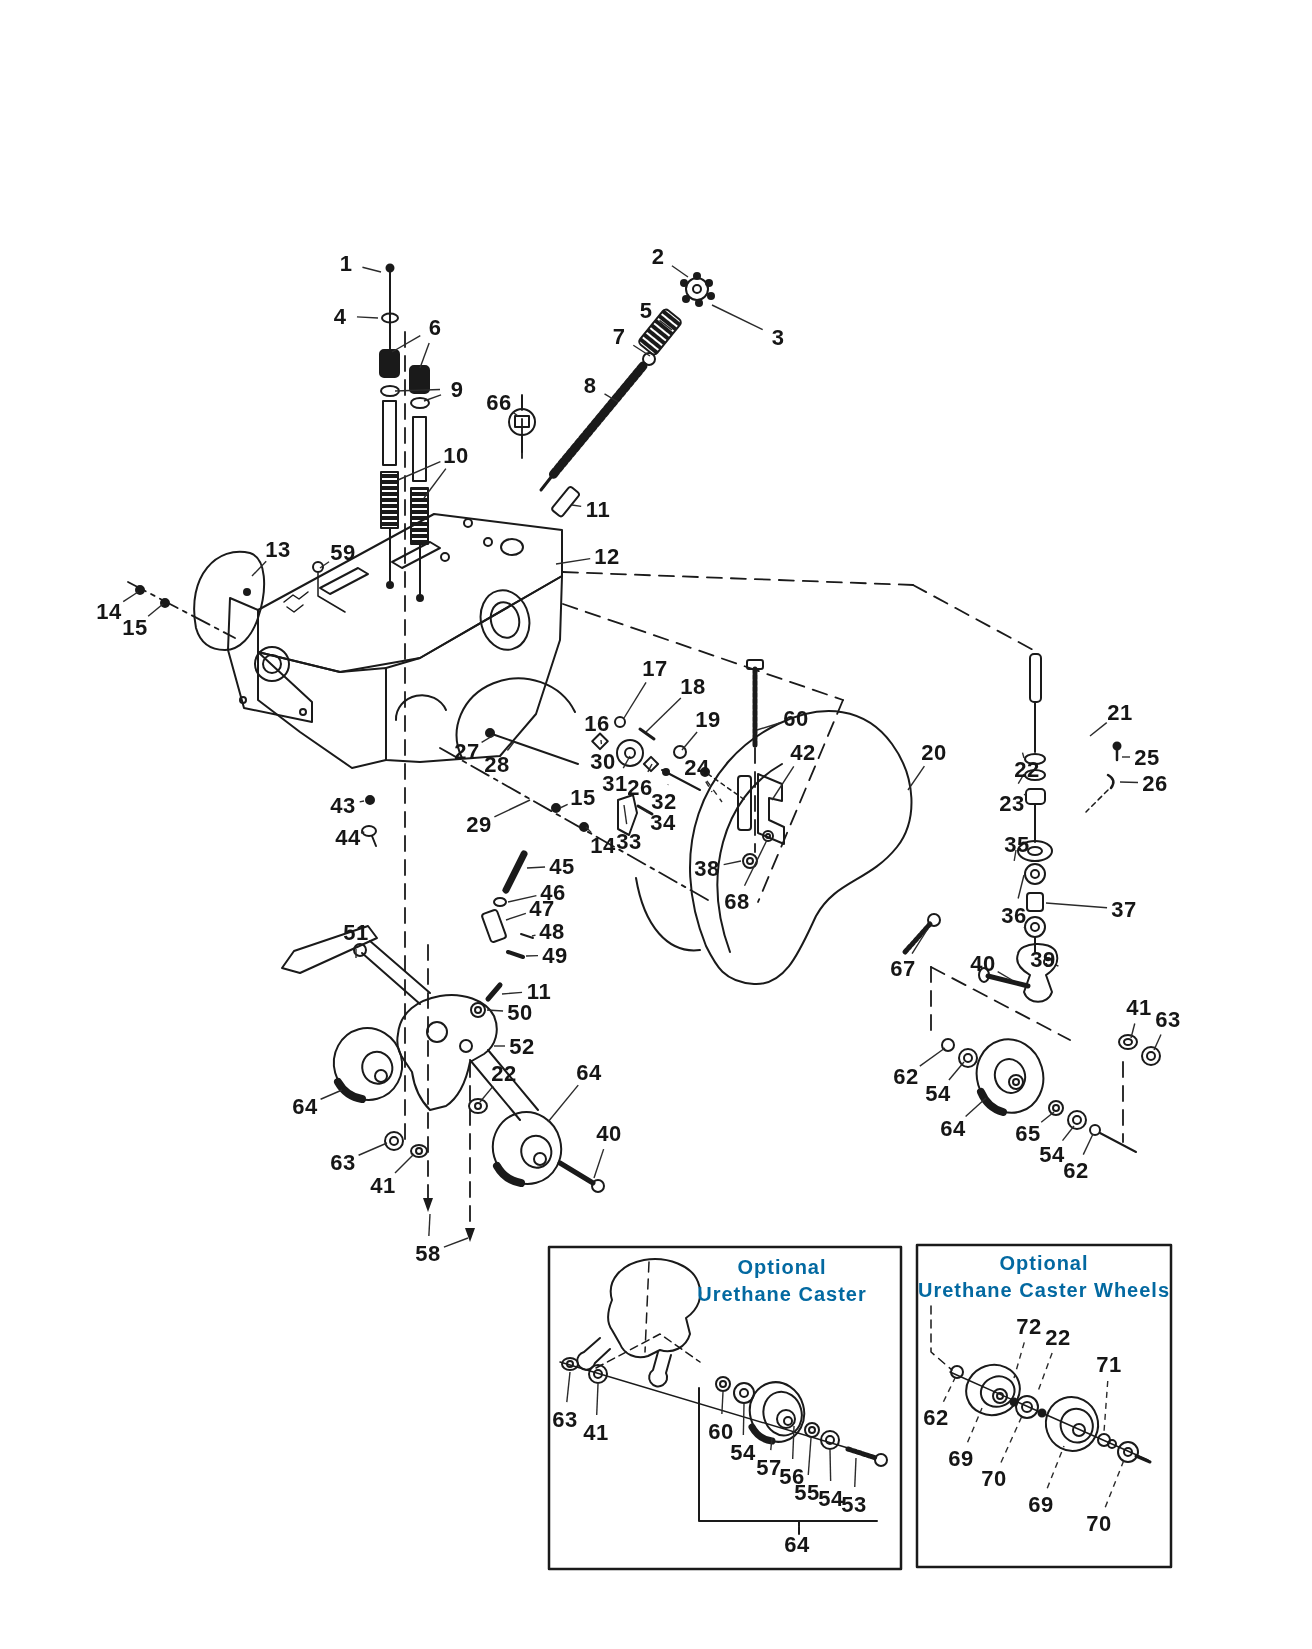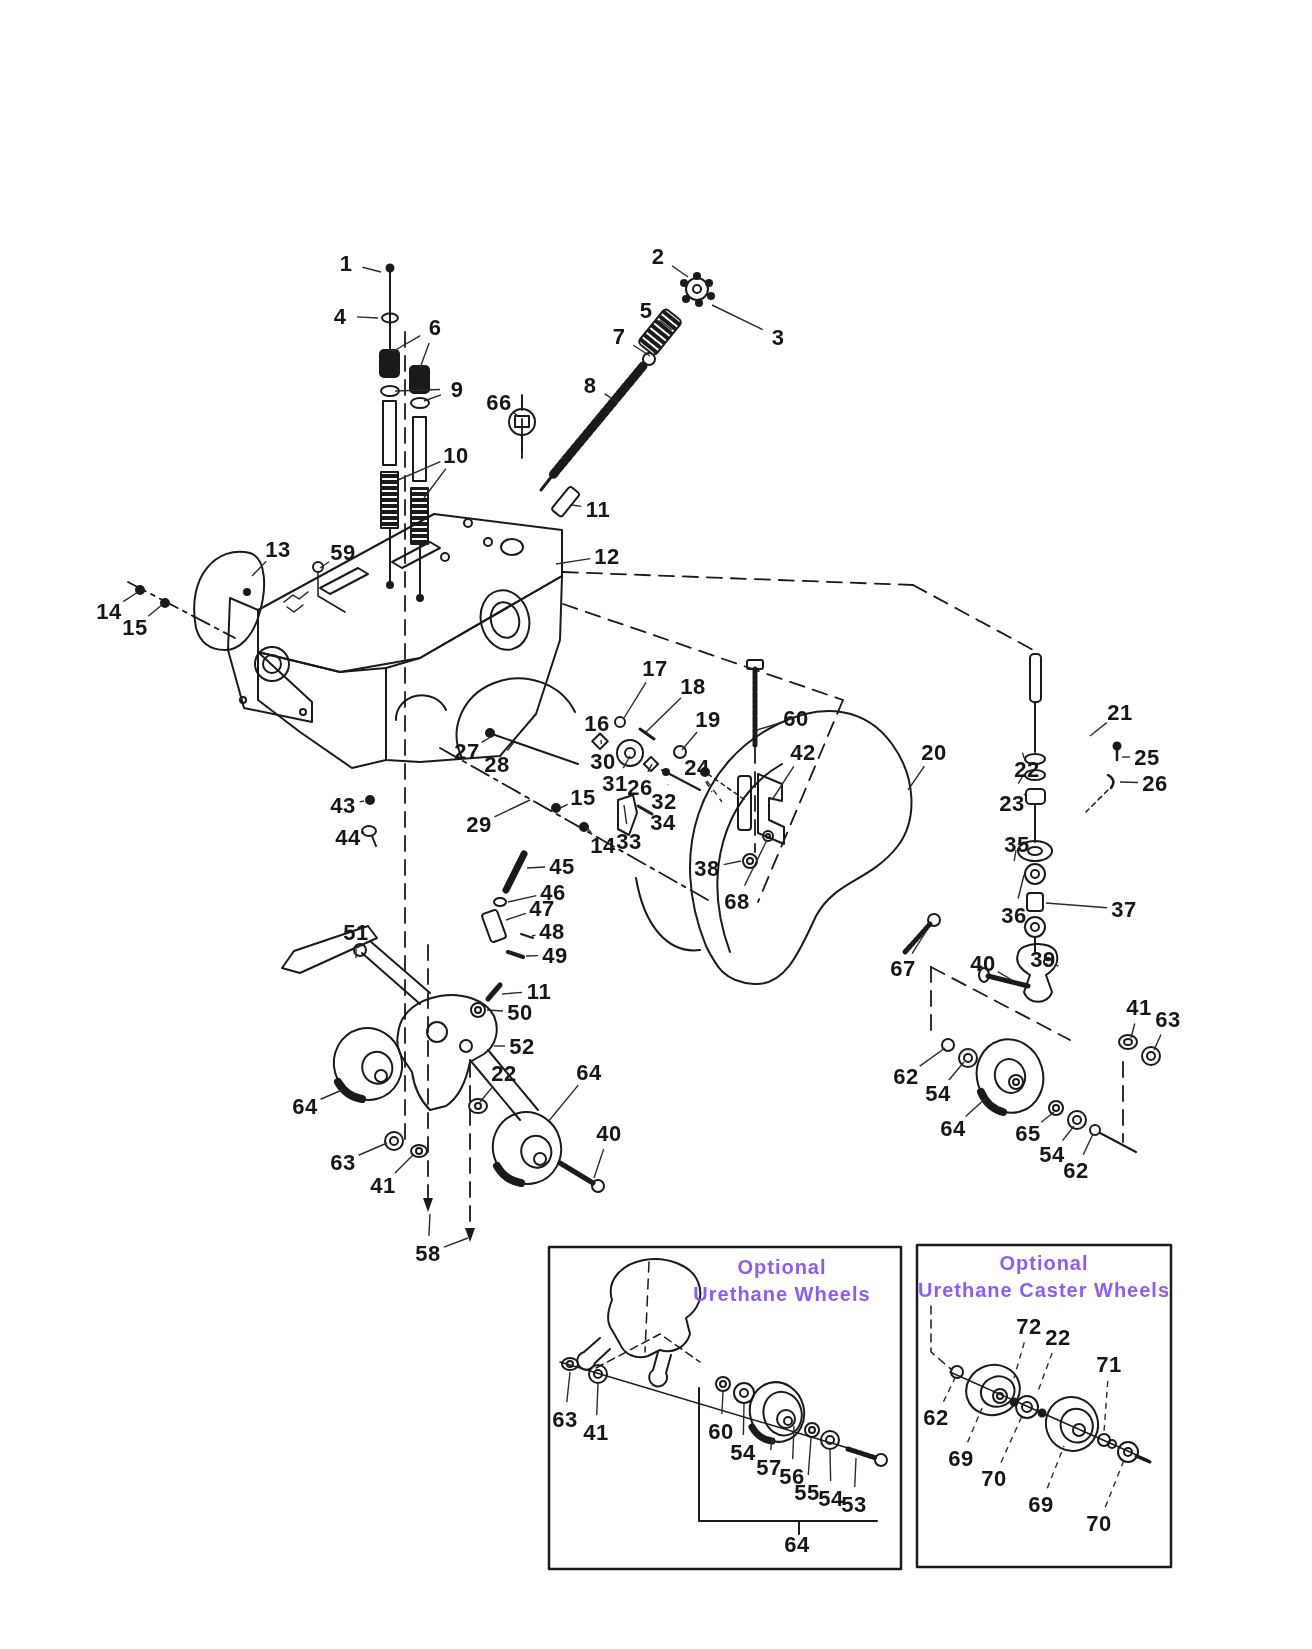--- a/index.html
+++ b/index.html
@@ -4,21 +4,21 @@
 <style>
   html,body{margin:0;padding:0;background:#ffffff;}
   .canvas{position:relative;width:1312px;height:1649px;background:#ffffff;overflow:hidden;}
   svg{position:absolute;left:0;top:0;}
   .art{stroke:#1a1a1a;fill:none;stroke-width:2;stroke-linecap:round;stroke-linejoin:round;}
   .part-num{font:700 22px "Liberation Sans",sans-serif;fill:#161616;text-anchor:middle;
             dominant-baseline:central;letter-spacing:0.5px;stroke:none;}
   .leader{stroke:#2b2b2b;stroke-width:1.4;fill:none;}
   .leader.dashed{stroke-dasharray:6 5;}
   .box-caption{position:absolute;transform:translateX(-50%);text-align:center;
-               font:700 20px "Liberation Sans",sans-serif;color:#8b5cf6;
+               font:700 20px "Liberation Sans",sans-serif;color:#0369a1;
                letter-spacing:1px;line-height:27px;white-space:nowrap;}
 </style>
 </head>
 <body>
 
 <div class="canvas">
 <svg width="1312" height="1649" viewBox="0 0 1312 1649">
   <defs>
     <pattern id="coil" width="6" height="6" patternUnits="userSpaceOnUse">
       <rect width="6" height="6" fill="#ffffff"></rect>
@@ -499,20 +499,20 @@
         <text x="994" y="1478" class="part-num">70</text>
         <line x1="1047.2666372448132" y1="1488.1971756435148" x2="1064" y2="1446" class="leader dashed"></line>
         <text x="1041" y="1504" class="part-num">69</text>
         <line x1="1105.270373845192" y1="1507.1986579101163" x2="1124" y2="1460" class="leader dashed"></line>
         <text x="1099" y="1523" class="part-num">70</text>
       </g>
 </svg>
 
 <div class="box-caption" style="left:782px;top:1254px;">
   <span style="display:block">Optional</span>
-  <span style="display:block">Urethane Wheels</span>
+  <span style="display:block">Urethane Caster</span>
 </div>
 
 <div class="box-caption" style="left:1044px;top:1250px;">
   <span style="display:block">Optional</span>
   <span style="display:block">Urethane Caster Wheels</span>
 </div>
 </div>
 
 </body></html>

